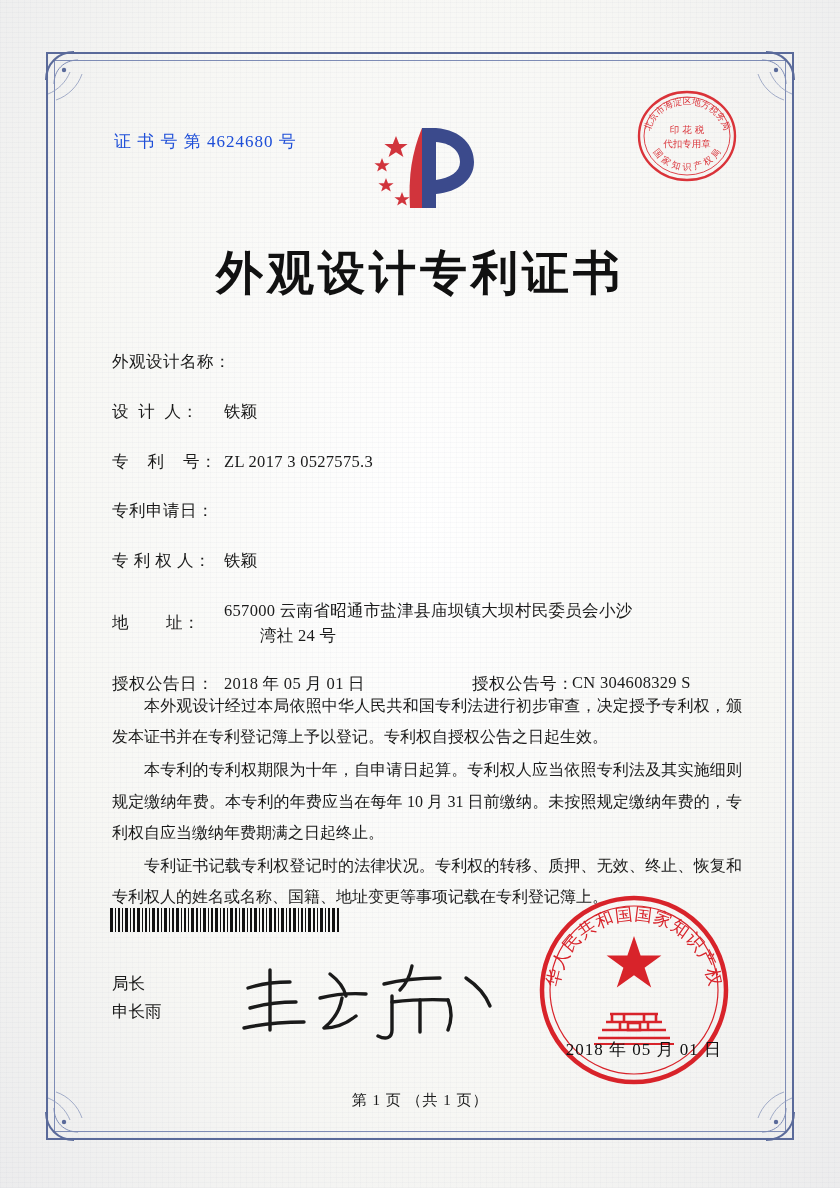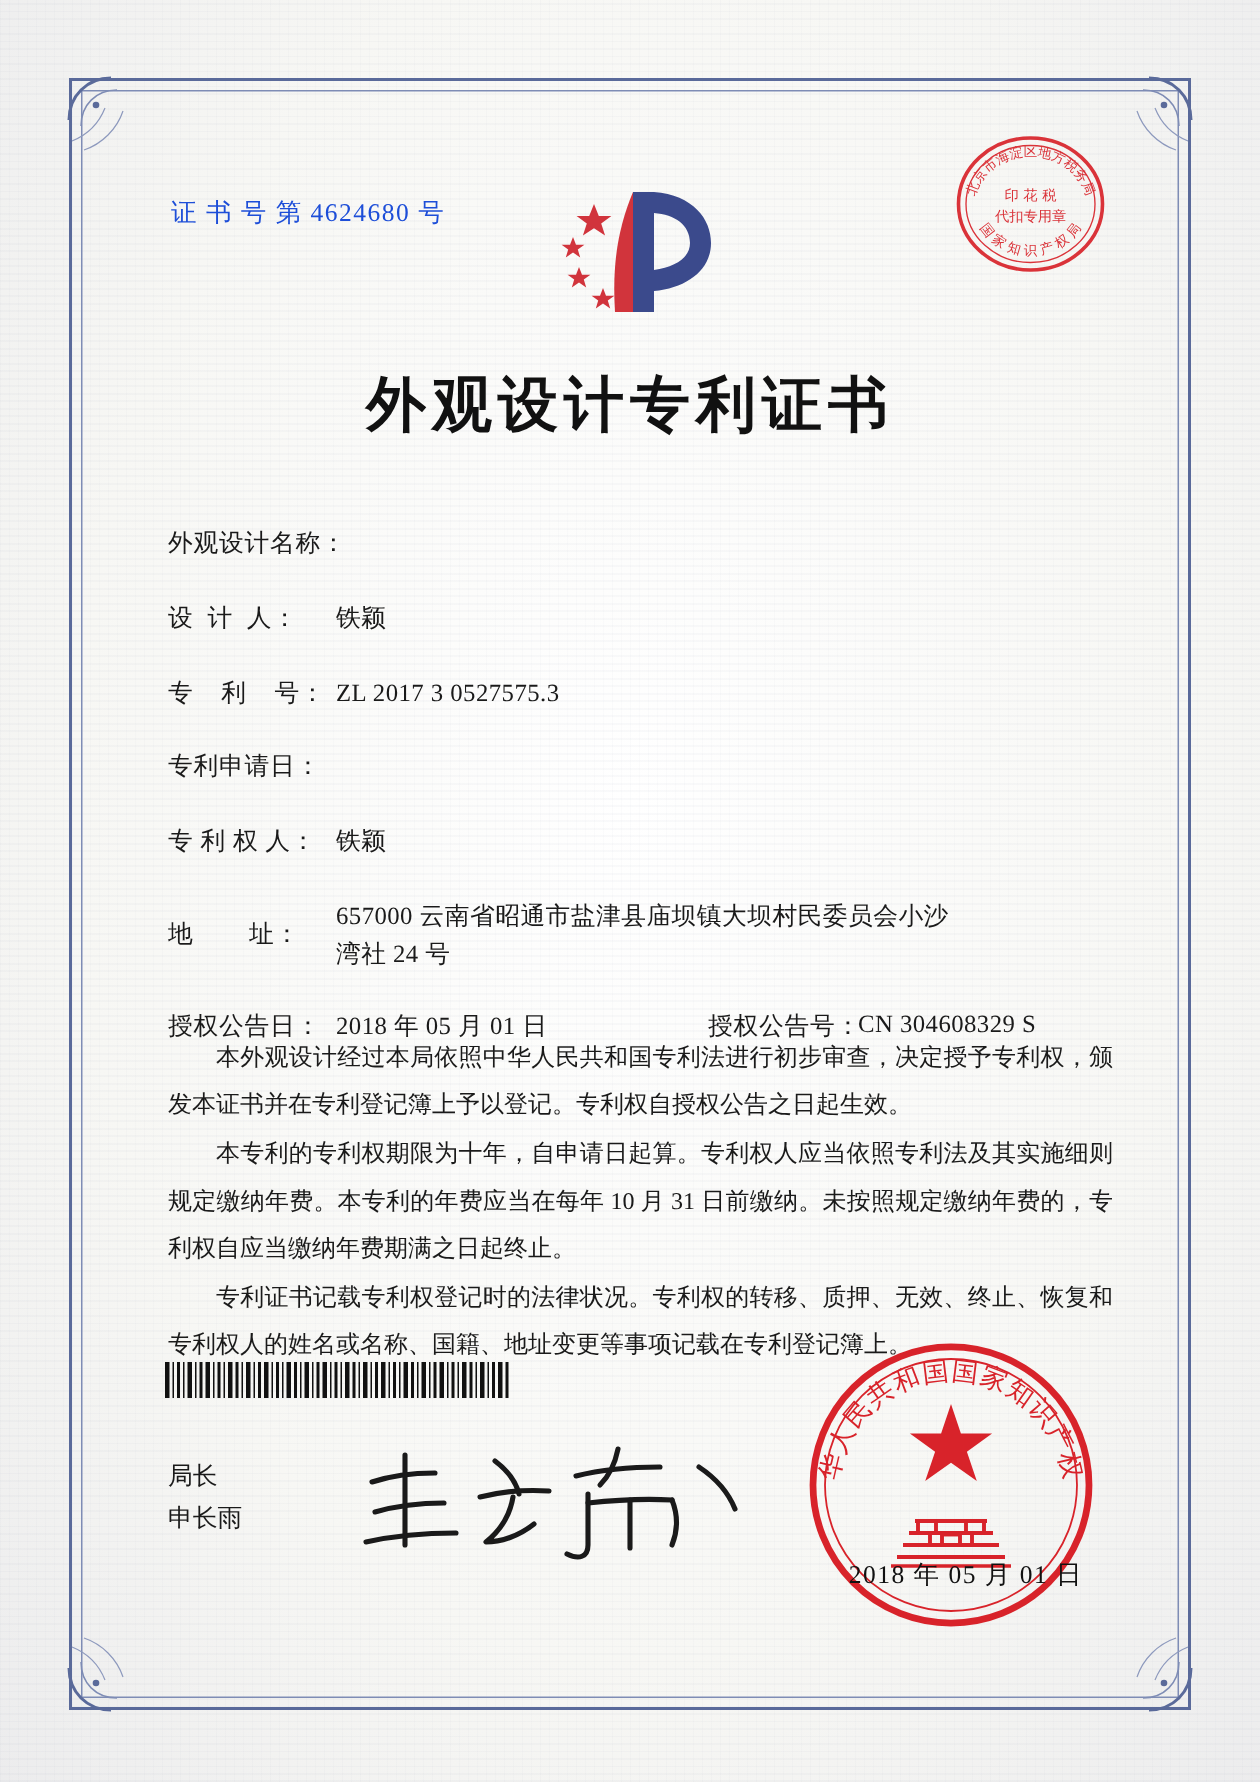--- a/index.html
+++ b/index.html
@@ -82,21 +82,21 @@
     width: 110px;
     height: 100px;
     opacity: 0.92;
   }
 
   .title {
     position: absolute;
     top: 182px;
     width: 100%;
     text-align: center;
-    font-size: 40px;
+    font-size: 47px;
     font-weight: bold;
     letter-spacing: 4px;
     color: #111;
     font-family: "DejaVu Serif", "Liberation Serif", serif;
   }
 
   .fields {
     position: absolute;
     left: 58px;
     right: 40px;
@@ -115,20 +115,21 @@
     flex: 0 0 112px;
     white-space: pre;
     letter-spacing: 0.5px;
   }
   .field-value {
     flex: 1;
     letter-spacing: 0.3px;
   }
   .field-value .indent2 {
     display: block;
+    margin-left: 36px;
   }
 
   .dual-row {
     display: flex;
     margin-bottom: 28px;
     font-size: 16.5px;
   }
   .dual-left { width: 360px; flex: 0 0 360px; display: flex; }
   .dual-right { flex: 1; display: flex; }
   .dual-left .field-label { width: 112px; flex: 0 0 112px; }
@@ -453,15 +454,16 @@
           <rect x="92" y="131" width="12" height="7"></rect>
         </g>
         <g stroke="#d8232a" stroke-width="2.2" fill="none">
           <path d="M58 152 L138 152"></path>
         </g>
       </svg>
     </div>
 
     <div class="seal-date">2018 年 05 月 01 日</div>
 
+    <div class="footer">第 1 页 （共 1 页）</div>
 
   </div>
 </div>
 
 </body></html>

